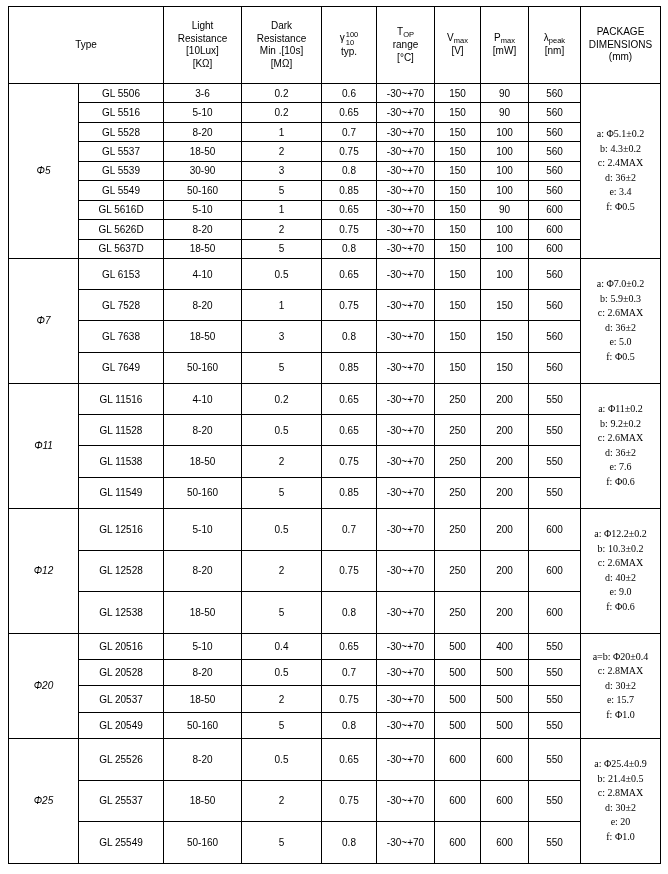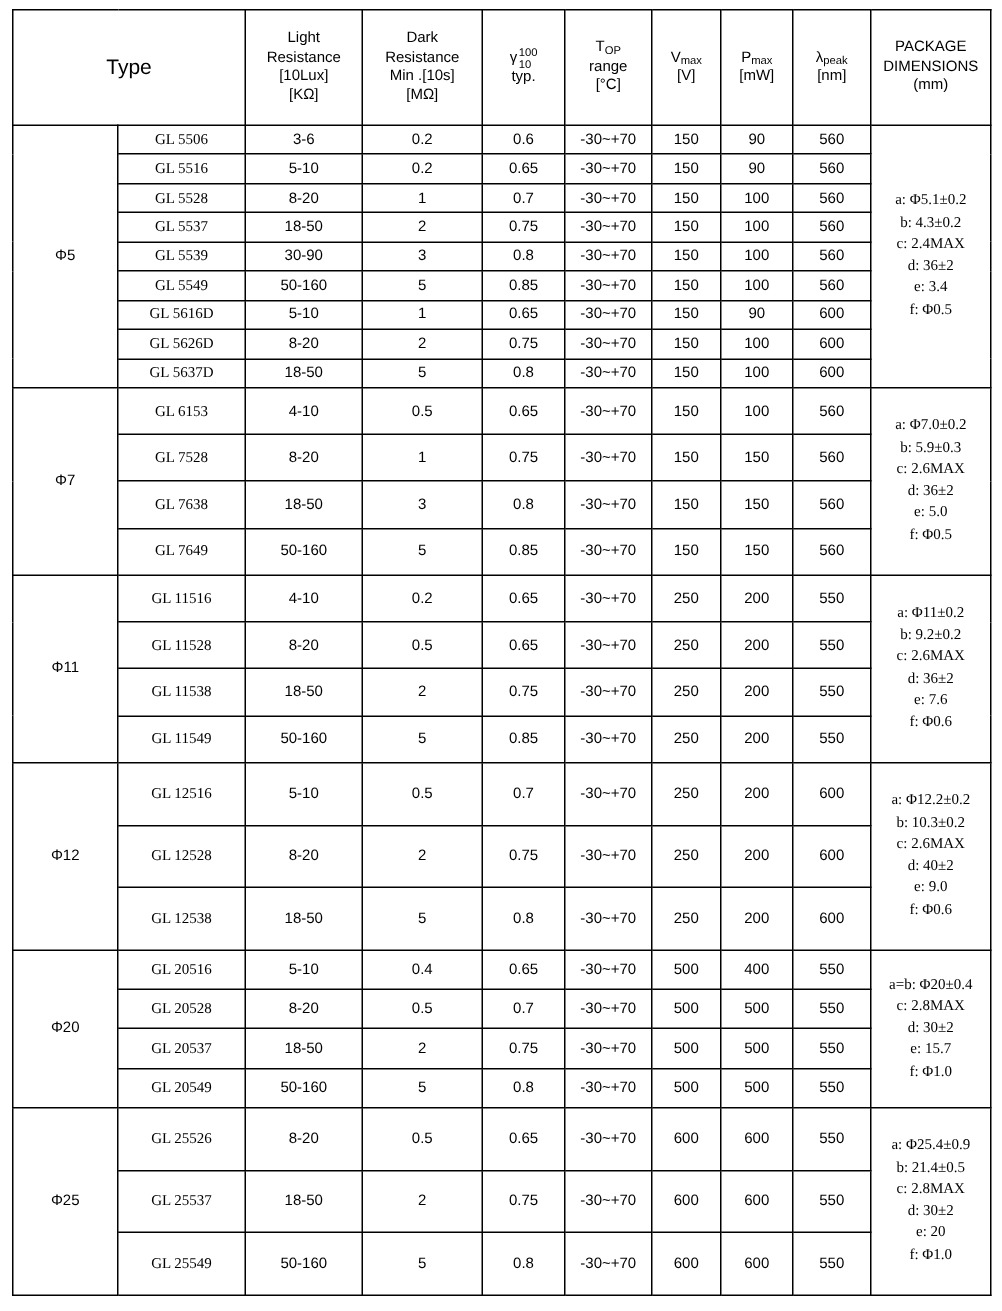--- a/index.html
+++ b/index.html
@@ -44,45 +44,46 @@
   col.c-pmax  { width: 48px; }
   col.c-lpeak { width: 52px; }
   col.c-pkg   { width: 80px; }
 
   thead td {
     height: 74px;
     font-size: 10px;
     line-height: 1.25;
   }
   thead td.type-head {
-    font-size: 14px;
+    font-size: 10px;
   }
   .hd-line { display: block; }
   sub.sm { font-size: 7.5px; vertical-align: -0.25em; }
   .frac {
     display: inline-block;
     vertical-align: middle;
     font-size: 7.5px;
     line-height: 1.0;
     text-align: left;
     margin-left: 1px;
   }
   td.group-cell {
     font-size: 11px;
+    font-style: italic;
   }
   td.pkg-cell {
     text-align: left;
     padding-left: 9px;
     font-size: 10px;
     line-height: 1.45;
     vertical-align: middle;
     font-family: Liberation Serif, serif;
   }
   td.data-cell { font-size: 10px; }
-  td.type-cell { font-size: 10px; font-family: Liberation Serif, serif; }
+  td.type-cell { font-size: 10px; }
   .pkg-line { display: block; white-space: nowrap; }
   
   tr.group-start > td { border-top: 1.5px solid #000; }
   thead tr > td { border-bottom: 1.5px solid #000; }
 </style>
 </head>
 <body>
 
 <div class="sheet">
   <table class="spec">

